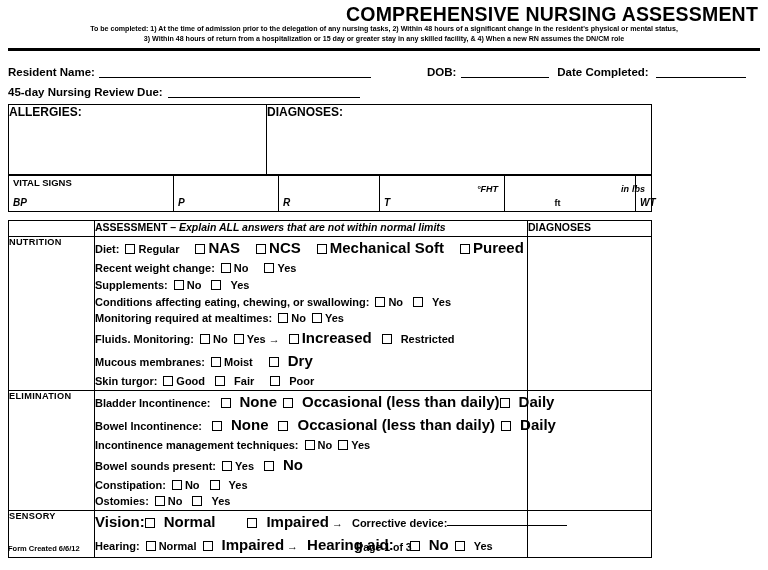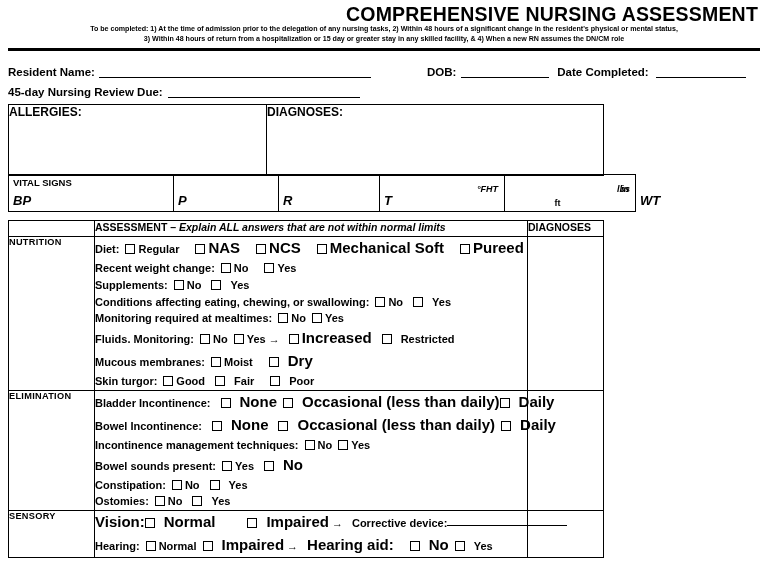--- a/index.html
+++ b/index.html
@@ -72,21 +72,21 @@
   .fill-name { width: 272px; margin-left: 4px; }
   .fill-dob  { width: 88px;  margin-left: 5px; }
   .fill-date { width: 90px;  margin-left: 7px; }
   .fill-review { width: 192px; margin-left: 5px; }
   .gap-dob { width: 56px; display: inline-block; }
   .gap-date { width: 8px; display: inline-block; }
 
   
   .tbl {
     border-collapse: collapse;
-    width: 596px;
+    width: 644px;
     table-layout: fixed;
     border-radius: 14px;
   }
   .tbl td, .tbl th {
     border: 1.6px solid #000;
     padding: 0;
     vertical-align: top;
     text-align: left;
   }
 
@@ -106,21 +106,21 @@
   }
   .vs-title {
     position: absolute;
     top: 2px; left: 4px;
     font-size: 9.5px;
     font-weight: bold;
   }
   .vs-key {
     position: absolute;
     bottom: 3px; left: 4px;
-    font-size: 13px;
+    font-size: 10px;
     font-weight: bold;
     font-style: italic;
   }
   .vs-key-right {
     position: absolute;
     bottom: 17px; right: 6px;
     font-size: 9px;
     font-weight: bold;
     font-style: italic;
   }
@@ -381,14 +381,18 @@
         <div class="line">
           <span class="q">Hearing:</span><span class="sp2"></span><span class="cb"></span><span class="opt">Normal</span><span class="sp2"></span><span class="cb"></span><span class="sp2"></span><span class="opt small-opt">Impaired</span><span class="arrow">→</span><span class="sp2"></span><span class="opt small-opt">Hearing aid:</span><span class="sp4"></span><span class="cb"></span><span class="sp2"></span><span class="opt small-opt">No</span><span class="sp2"></span><span class="cb"></span><span class="sp2"></span><span class="opt">Yes</span>
         </div>
 
       </td>
       <td class="as-comments"></td>
     </tr>
   </tbody>
     </table>
 
+  <div class="footer">
+    <div class="footer-left">Form Created 6/6/12</div>
+    <div class="footer-center">Page 1 of 3</div>
+  </div>
 
 </div>
 
 </body></html>

